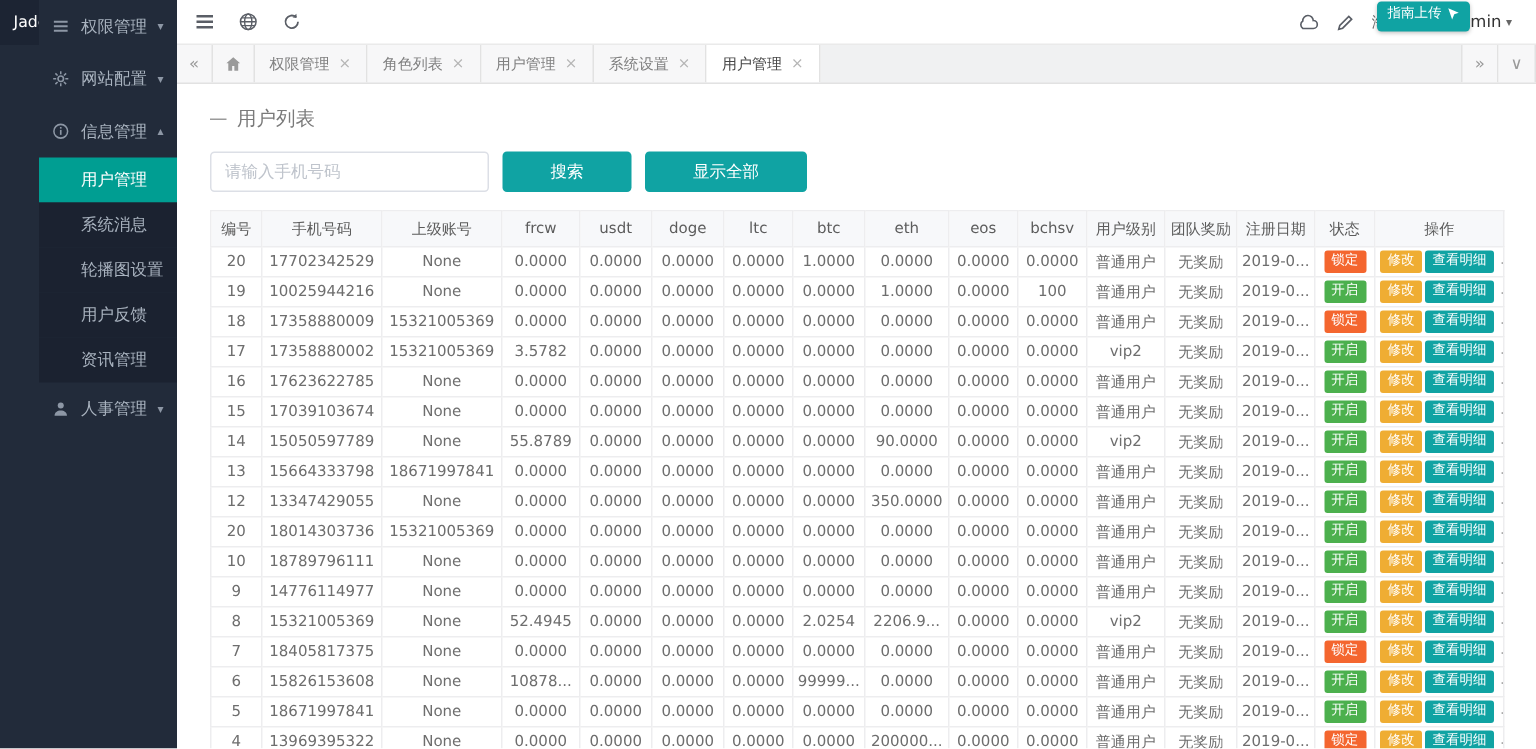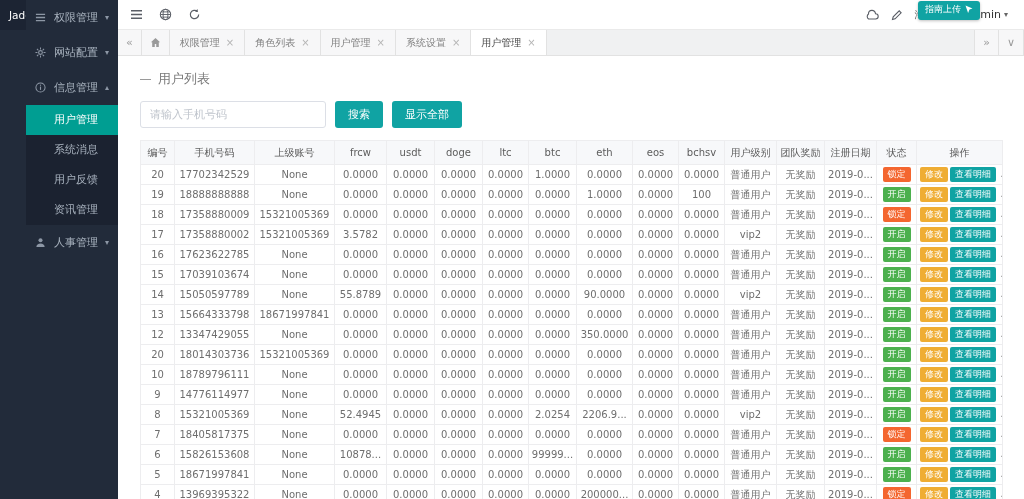--- a/index.html
+++ b/index.html
@@ -28,21 +28,21 @@
 .tabs{display:flex;align-items:stretch}
 .tab{display:flex;align-items:center;gap:6px;padding:0 10px;font-size:10px;color:#808080;background:#f7f7f8;border-right:1px solid #e2e2e2;cursor:pointer;white-space:nowrap}
 .tab .close{color:#b5b5b5;font-size:10px}
 .tab.active{background:#fff;color:#484848}
 .content{flex:1;padding:10px 22px 0;overflow:hidden}
 .panel-title{display:flex;align-items:center;gap:7px;font-size:13px;color:#7a7a7a;margin:4px 0 13px}
 .panel-title .dash{width:11px;height:1px;background:#9a9a9a}
 .search-row{display:flex;align-items:center;gap:9px;margin-bottom:12px}
 .search-input{width:186px;height:27px;border:1px solid #dcdfe6;border-radius:3px;padding:0 9px;font-size:11px;color:#555;outline:none;font-family:inherit}
 .search-input::placeholder{color:#bfc4cc}
-.btn-teal{height:27px;padding:0 13px;border:none;border-radius:3px;background:var(--accent,#10a3a3);color:#fff;font-size:11px;cursor:pointer;font-family:inherit}
+.btn-teal{height:27px;padding:0 32px;border:none;border-radius:3px;background:var(--accent,#10a3a3);color:#fff;font-size:11px;cursor:pointer;font-family:inherit}
 table{width:100%;border-collapse:collapse;table-layout:fixed}
 th,td{border:1px solid #ededef;text-align:center;font-size:10px;white-space:nowrap;overflow:hidden;padding:0 2px}
 th{height:24px;background:#f7f8fa;color:#5c5c5c;font-weight:normal}
 td{height:20px;color:#6e6e6e}
 .cell-btn{display:inline-block;padding:3px 5px;margin:0 1px;border-radius:2px;color:#fff;font-size:9px;line-height:1;cursor:pointer}
 .cell-btn.open{background:var(--status-open,#4cb04e)}
 .cell-btn.locked{background:var(--status-locked,#f4662f)}
 .cell-btn.modify{background:var(--modify,#efad33)}
 .cell-btn.detail{background:var(--accent,#10a3a3)}
 .more{color:#aaa;margin-left:3px}
@@ -79,20 +79,21 @@
               <circle cx="6" cy="6" r="5" fill="none" stroke="currentColor" stroke-width="1.1"></circle>
               <rect x="5.4" y="5" width="1.2" height="3.6" fill="currentColor"></rect>
               <rect x="5.4" y="2.9" width="1.2" height="1.2" fill="currentColor"></rect>
             </svg>
           </span>
           <span>信息管理</span>
           <span class="chev">▴</span>
         </div>
         <div class="submenu-item active">用户管理</div>
         <div class="submenu-item">系统消息</div>
+        <div class="submenu-item">轮播图设置</div>
         <div class="submenu-item">用户反馈</div>
         <div class="submenu-item">资讯管理</div>
         <div class="menu-item">
           <span class="micon">
             <svg width="11" height="11" viewBox="0 0 12 12">
               <circle cx="6" cy="3.6" r="2.2" fill="currentColor"></circle>
               <path d="M1.5 11c0-2.4 2-3.8 4.5-3.8S10.5 8.6 10.5 11z" fill="currentColor"></path>
             </svg>
           </span>
           <span>人事管理</span>
@@ -244,21 +245,21 @@
               <td>0.0000</td>
               <td>0.0000</td>
               <td>普通用户</td>
               <td>无奖励</td>
               <td>2019-0...</td>
               <td><span class="cell-btn locked">锁定</span></td>
               <td><span class="cell-btn modify">修改</span><span class="cell-btn detail">查看明细</span><span class="more">...</span></td>
             </tr>
             <tr>
               <td>19</td>
-              <td>18888888888</td>
+              <td>10025944216</td>
               <td>None</td>
               <td>0.0000</td>
               <td>0.0000</td>
               <td>0.0000</td>
               <td>0.0000</td>
               <td>0.0000</td>
               <td>1.0000</td>
               <td>0.0000</td>
               <td>100</td>
               <td>普通用户</td>

